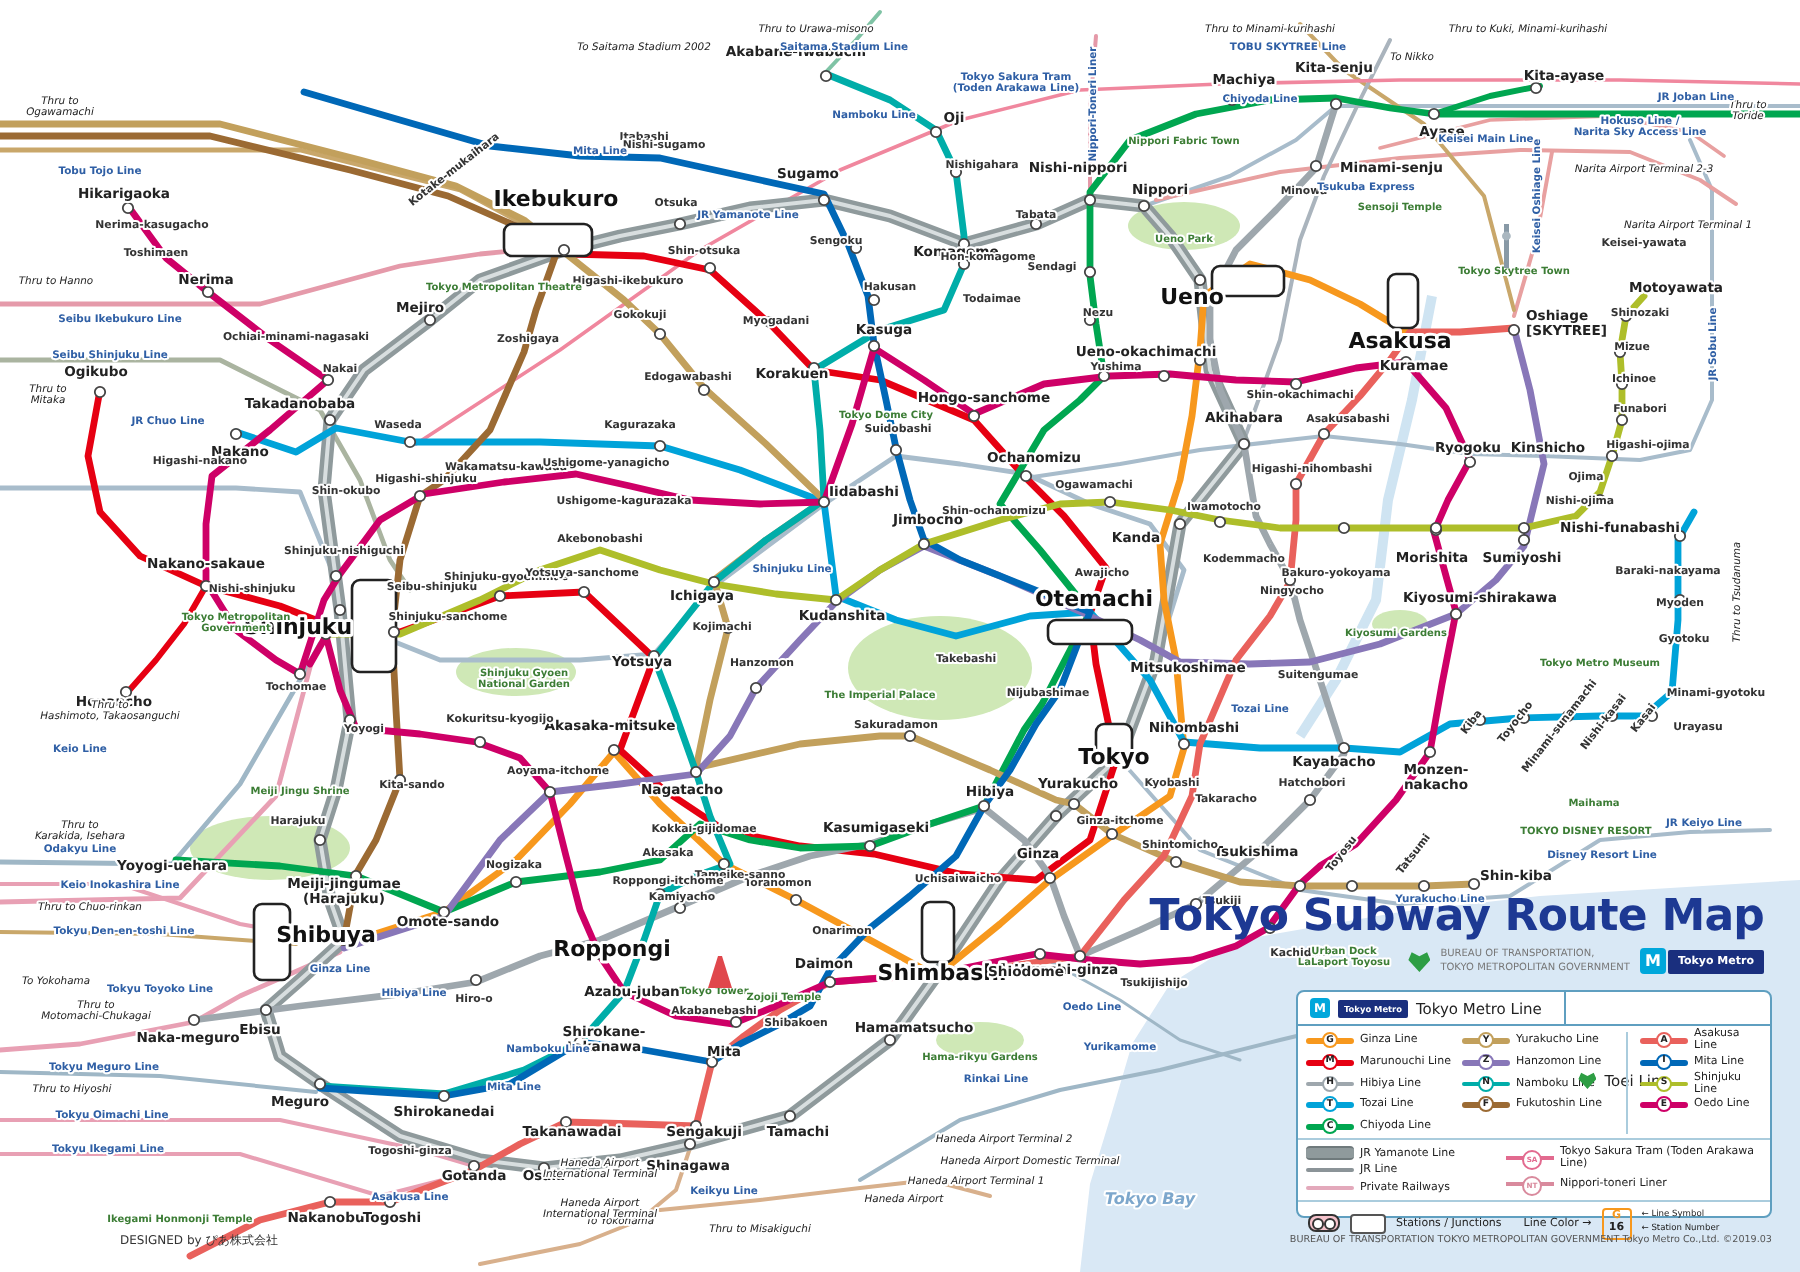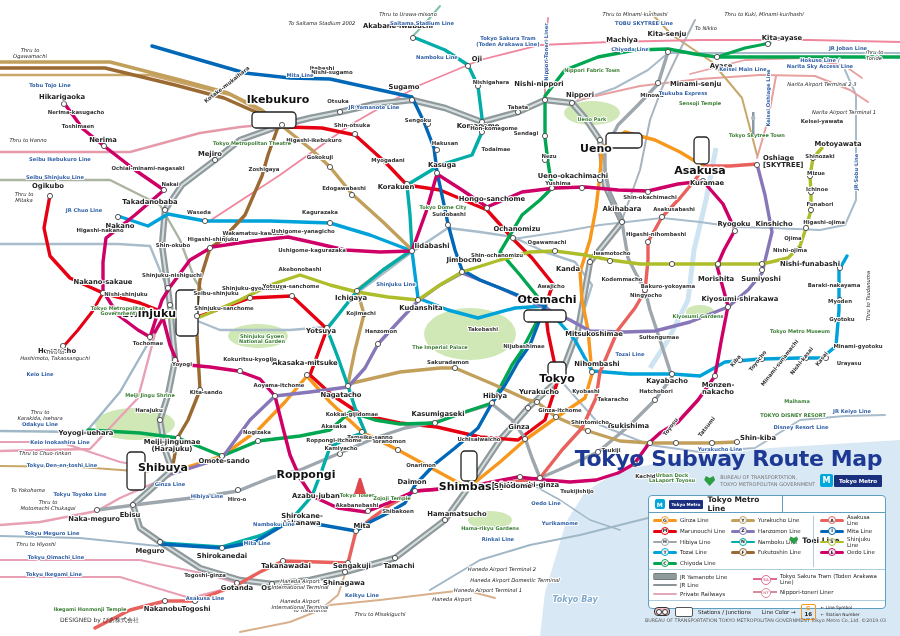--- a/index.html
+++ b/index.html
@@ -16,21 +16,21 @@
   .mbox{width:13px;height:13px;background:#00a7db;border-radius:2px;color:#fff;font-size:8px;font-weight:800;
         display:flex;align-items:center;justify-content:center;}
   .mname{background:#1a2f7e;color:#fff;font-size:5.5px;font-weight:700;padding:3px 5px;border-radius:1px;white-space:nowrap;}
   
   .legend{position:absolute;left:648px;top:495px;width:238px;height:114px;background:#fff;
           border:1.5px solid #5f9fc0;border-radius:4px;z-index:5;font-size:5.5px;color:#222;box-sizing:border-box;}
   .lg-head{display:flex;height:16px;border-bottom:1px solid #5f9fc0;align-items:stretch;}
   .lg-head-cell{display:flex;align-items:center;gap:4px;padding:0 6px;}
   .lg-head-cell.metro{flex:1.35;border-right:1px solid #5f9fc0;}
   .lg-head-cell.toei{flex:1;margin-top:44px;}
-  .lg-head-title{font-size:7.5px;font-weight:700;}
+  .lg-head-title{font-size:7.5px;font-weight:400;}
   .lg-body{display:flex;padding:3px 4px 2px 4px;border-bottom:1px solid #aaccdd;}
   .lg-col{display:flex;flex-direction:column;gap:2.2px;}
   .lg-col.c1{width:78px;}.lg-col.c2{width:80px;border-right:1px solid #aaccdd;padding-right:2px;}
   .lg-col.c3{flex:1;padding-left:6px;}
   .lg-item{display:flex;align-items:center;gap:3px;height:8.5px;}
   .chip{position:relative;width:24px;height:8px;flex:0 0 24px;}
   .chip .ln{position:absolute;left:0;top:3px;width:24px;height:2.6px;border-radius:2px;}
   .chip .cc{position:absolute;left:8px;top:0;width:8px;height:8px;border-radius:50%;background:#fff;
             border:1.4px solid #000;box-sizing:border-box;font-size:4.6px;font-weight:800;
             display:flex;align-items:center;justify-content:center;}

